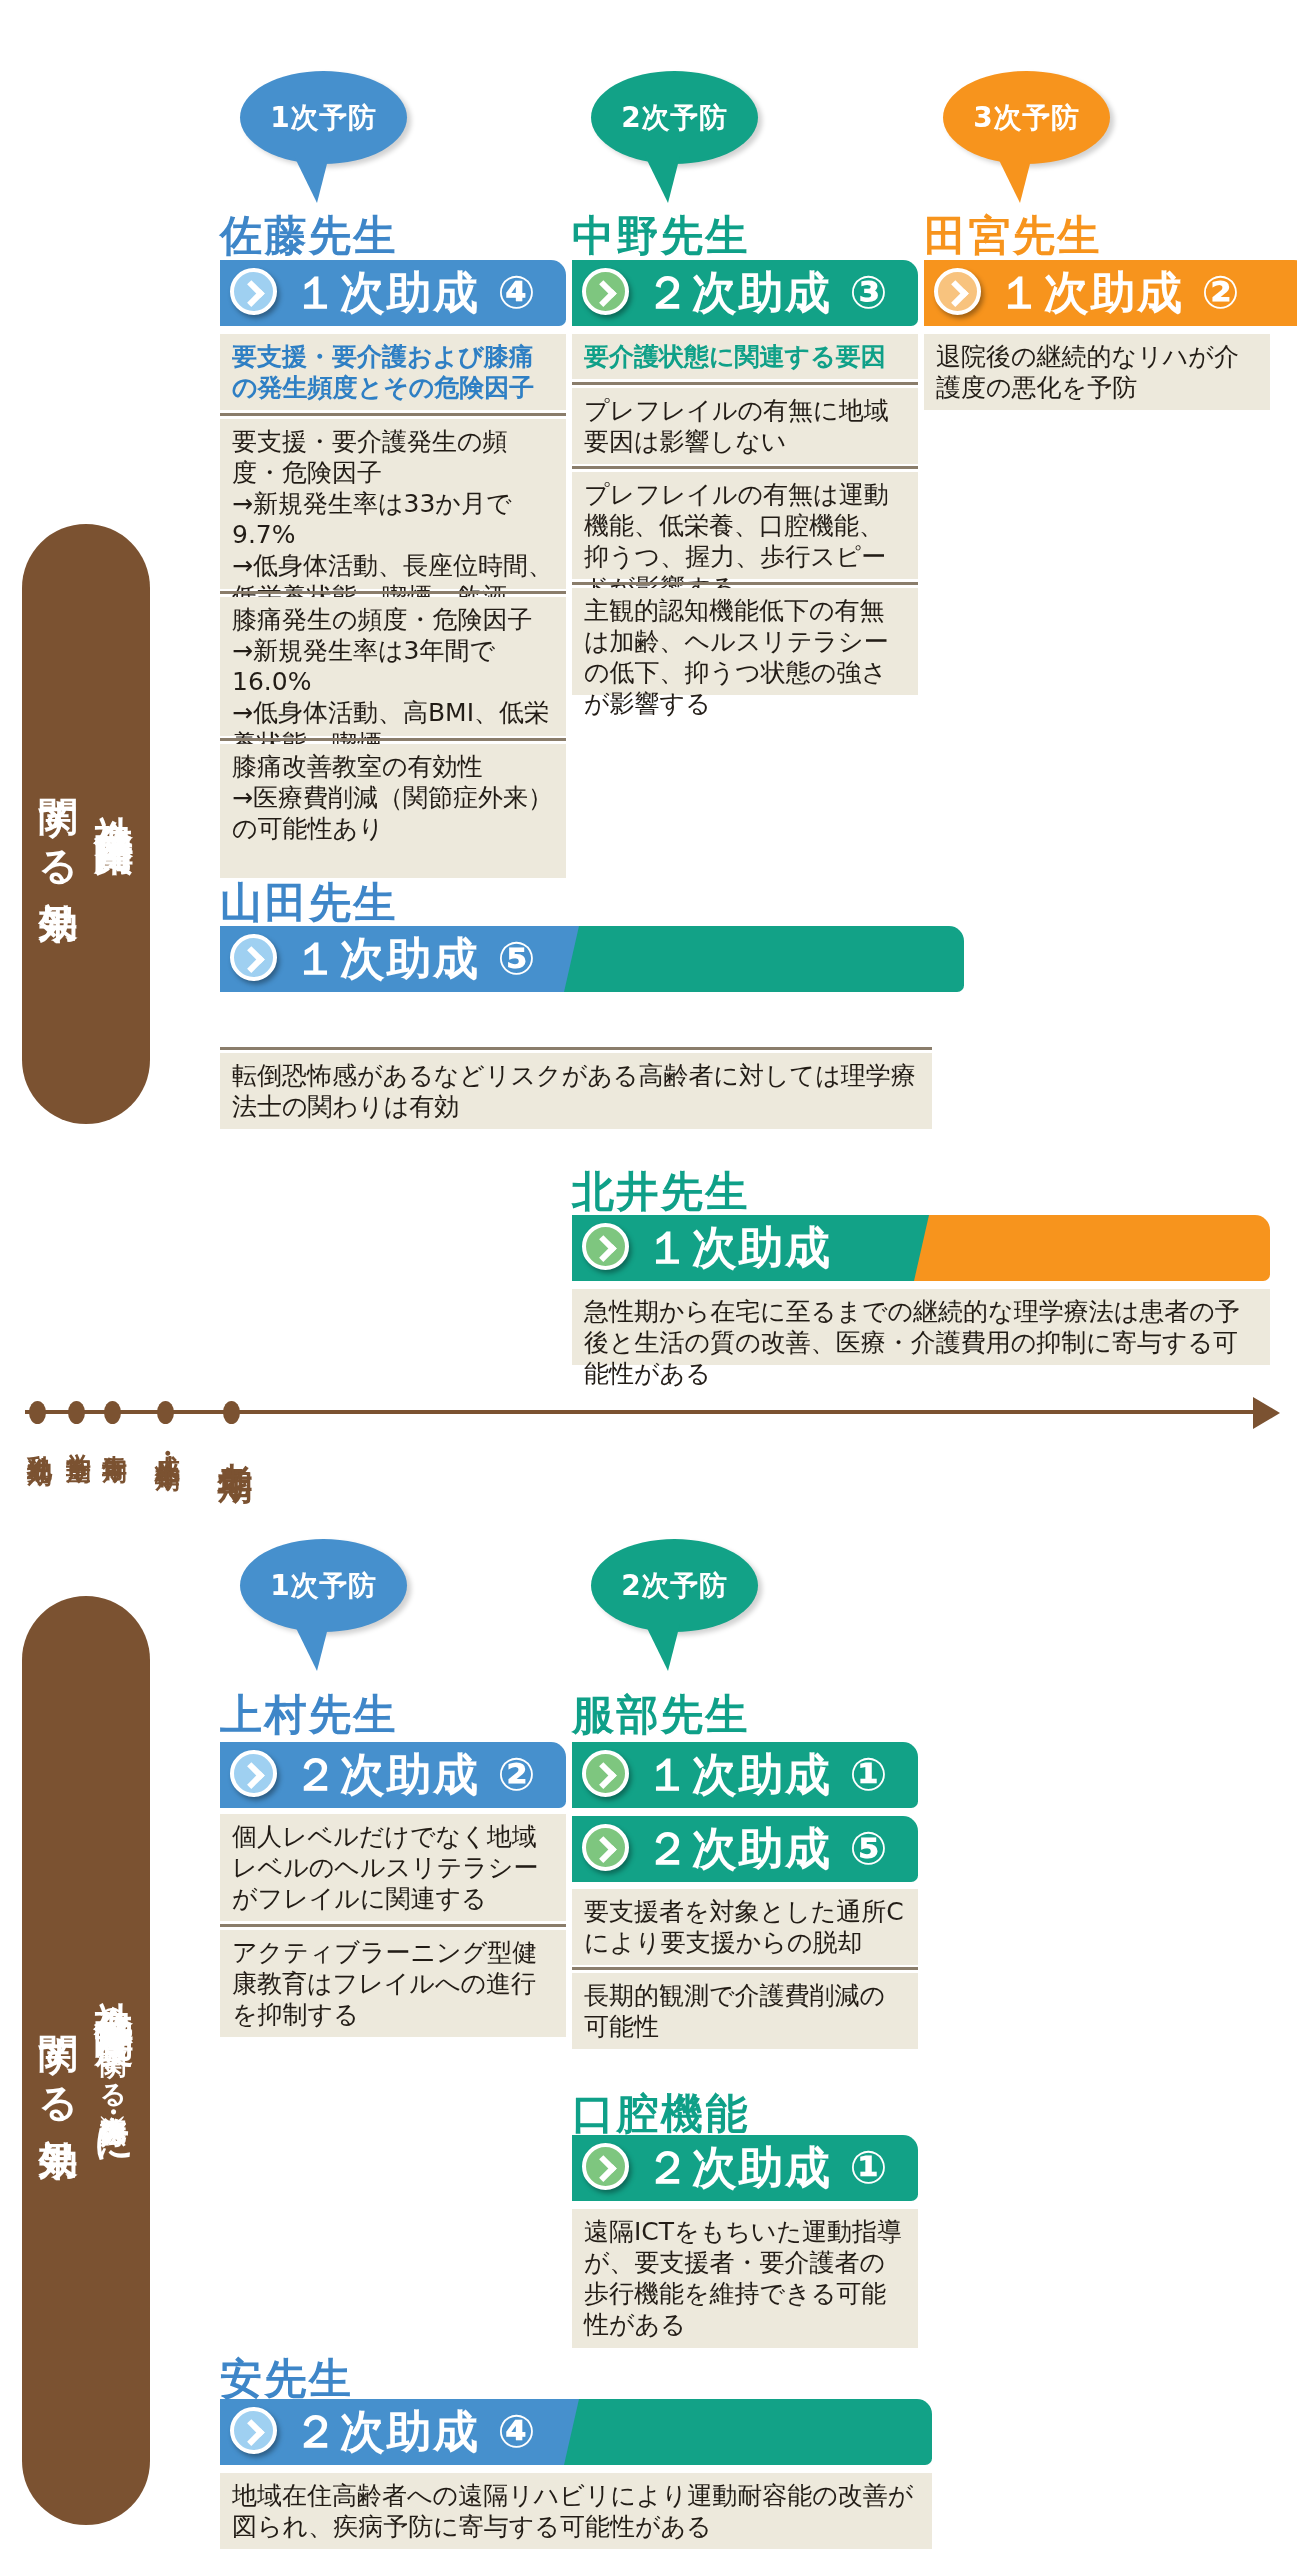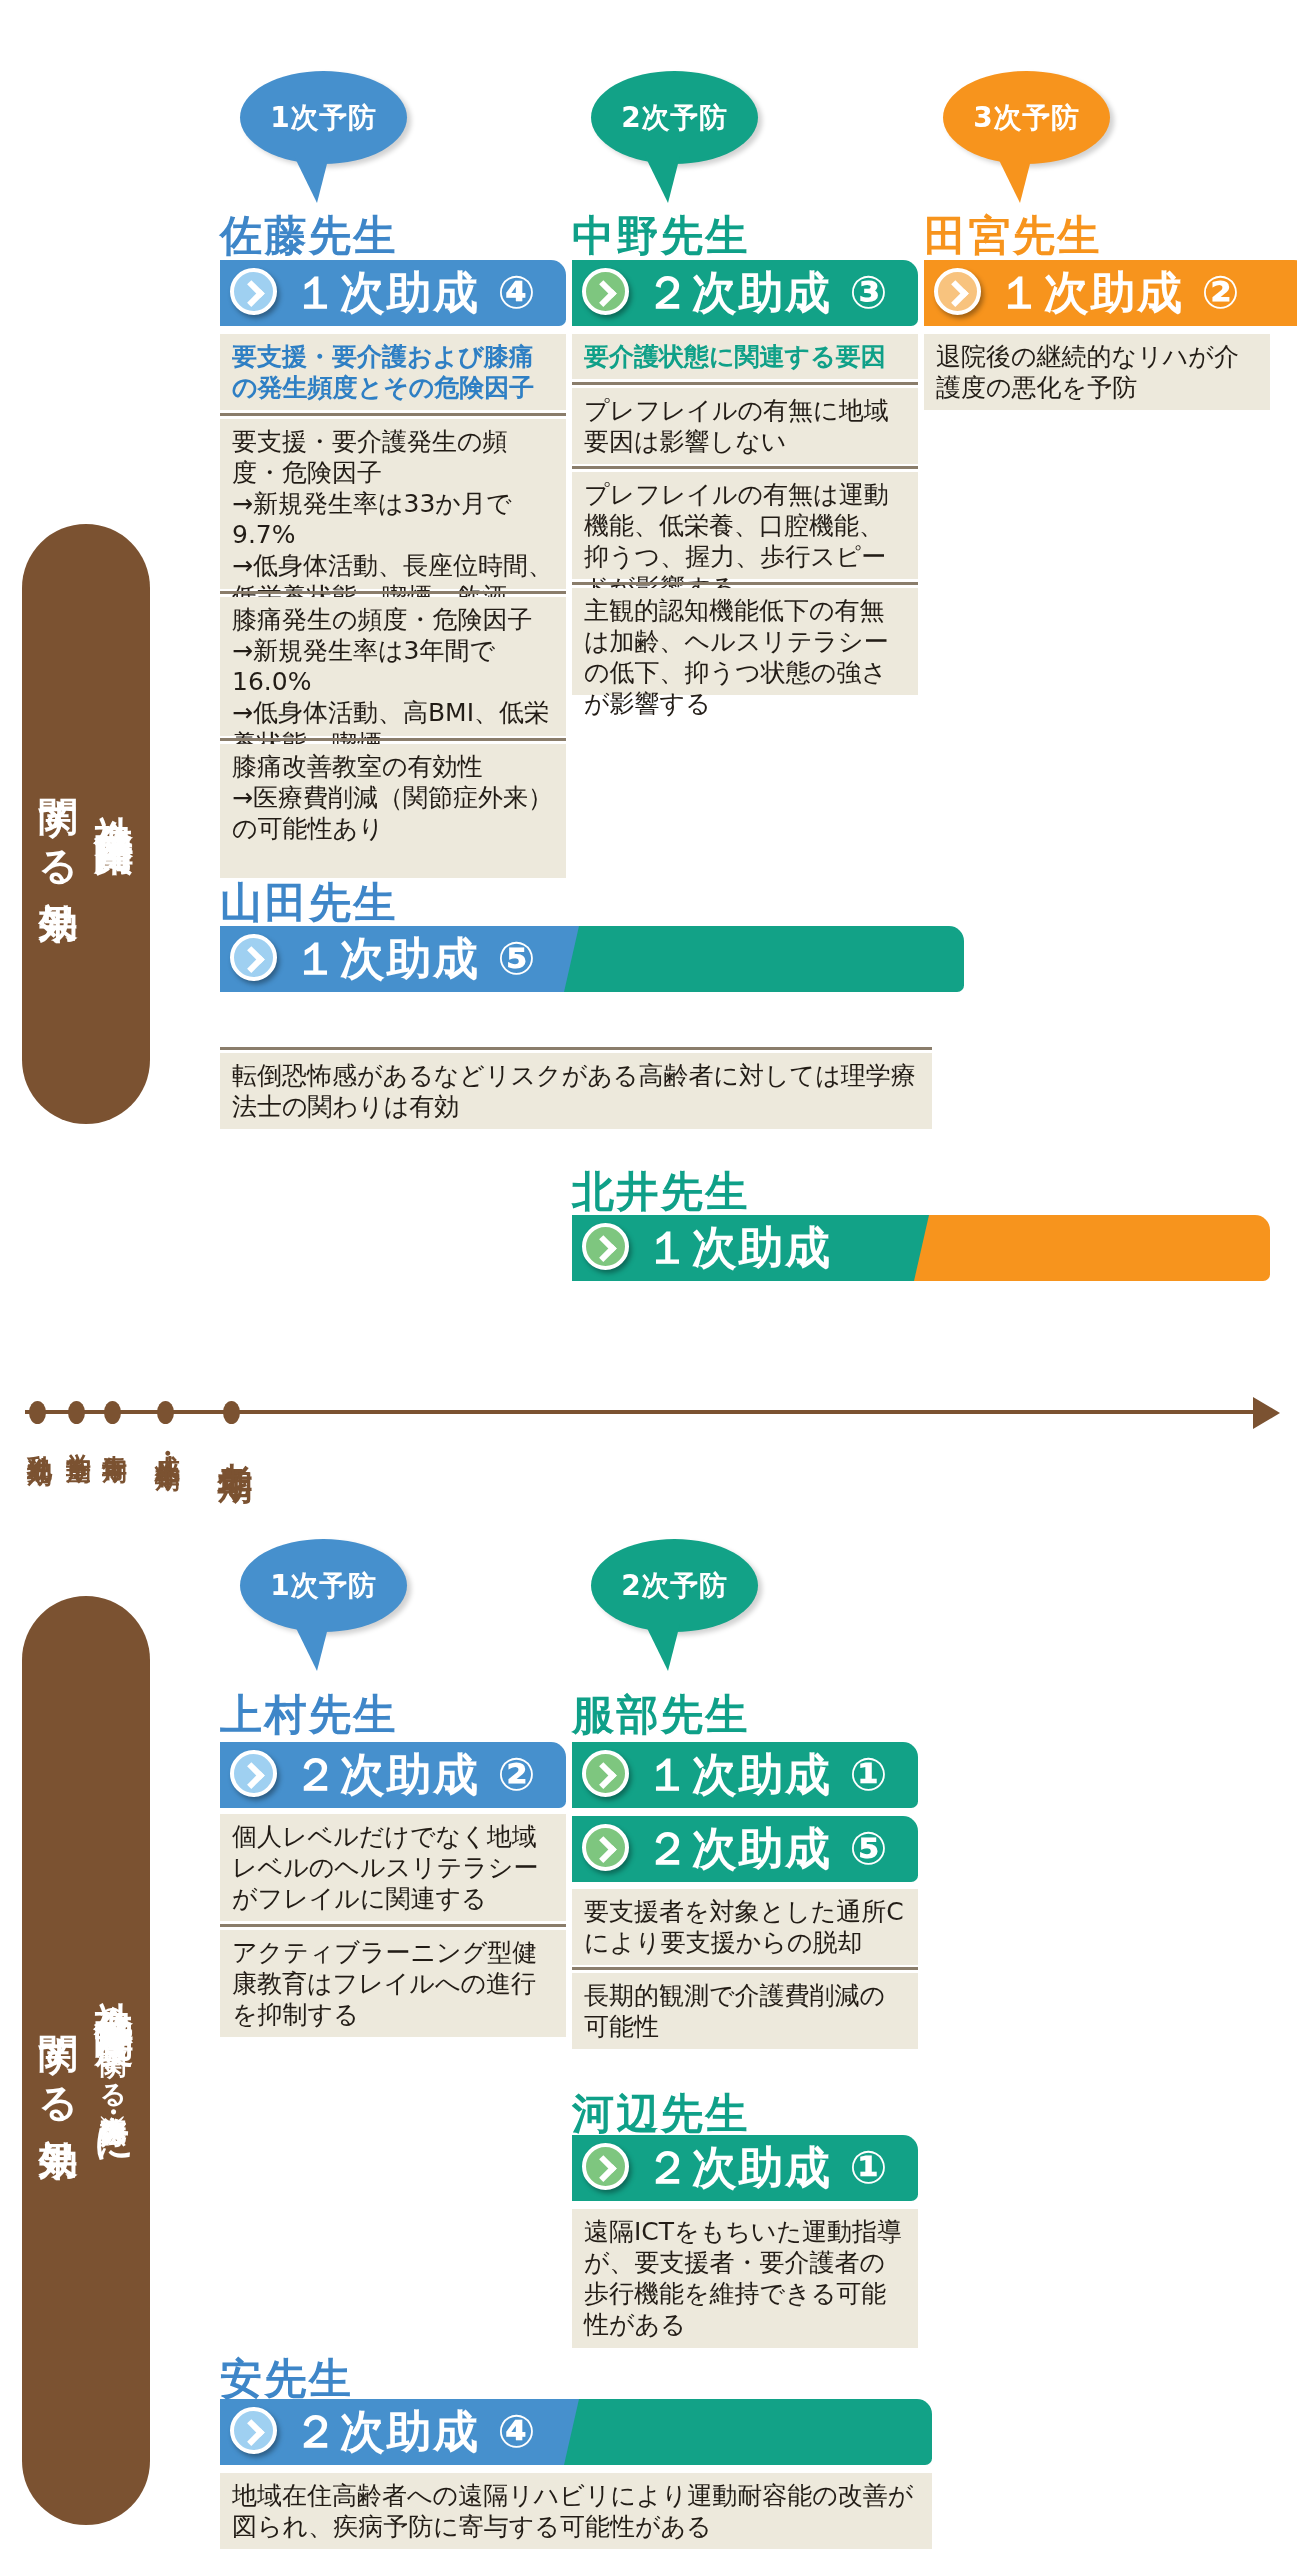--- a/index.html
+++ b/index.html
@@ -140,20 +140,21 @@
   <div class="box" style="left:220px;top:1053px;width:712px;height:76px;">転倒恐怖感があるなどリスクがある高齢者に対しては理学療法士の関わりは有効</div>
 
   <div class="name t-teal" style="left:572px;top:1164px;">北井先生</div>
   <div class="bar orange" style="left:572px;top:1215px;width:698px;">
     <span class="seg teal" style="width:357px;"></span>
     <span class="badge lgreen">
         <span class="chev"></span>
       </span>
     <span class="lbl">１次助成</span>
   </div>
+  <div class="box" style="left:572px;top:1289px;width:698px;height:76px;">急性期から在宅に至るまでの継続的な理学療法は患者の予後と生活の質の改善、医療・介護費用の抑制に寄与する可能性がある</div>
 
   <div class="tl-line"></div>
   <div class="tl-arrow"></div>
   <div class="tl-dot" style="left:29px;"></div>
   <div class="tl-dot" style="left:68px;"></div>
   <div class="tl-dot" style="left:104px;"></div>
   <div class="tl-dot" style="left:157px;"></div>
   <div class="tl-dot" style="left:223px;"></div>
   <div class="tl-label" style="left:23px;">乳幼児期</div>
   <div class="tl-label" style="left:62px;">学童期</div>
@@ -189,21 +190,21 @@
   <div class="bar teal" style="left:572px;top:1816px;width:346px;">
     <span class="badge lgreen">
         <span class="chev"></span>
       </span>
     <span class="lbl">２次助成 ⑤</span>
   </div>
   <div class="box" style="left:572px;top:1889px;width:346px;height:76px;">要支援者を対象とした通所Cにより要支援からの脱却</div>
   <div class="hr" style="left:572px;top:1967px;width:346px;"></div>
   <div class="box" style="left:572px;top:1973px;width:346px;height:76px;">長期的観測で介護費削減の可能性</div>
 
-  <div class="name t-teal" style="left:572px;top:2086px;">河辺先生</div>
+  <div class="name t-teal" style="left:572px;top:2086px;">口腔機能</div>
   <div class="bar teal" style="left:572px;top:2135px;width:346px;">
     <span class="badge lgreen">
         <span class="chev"></span>
       </span>
     <span class="lbl">２次助成 ①</span>
   </div>
   <div class="box" style="left:572px;top:2209px;width:346px;height:139px;">遠隔ICTをもちいた運動指導が、要支援者・要介護者の歩行機能を維持できる可能性がある</div>
 
   <div class="name t-blue" style="left:220px;top:2351px;">安先生</div>
   <div class="bar teal" style="left:220px;top:2399px;width:712px;">

